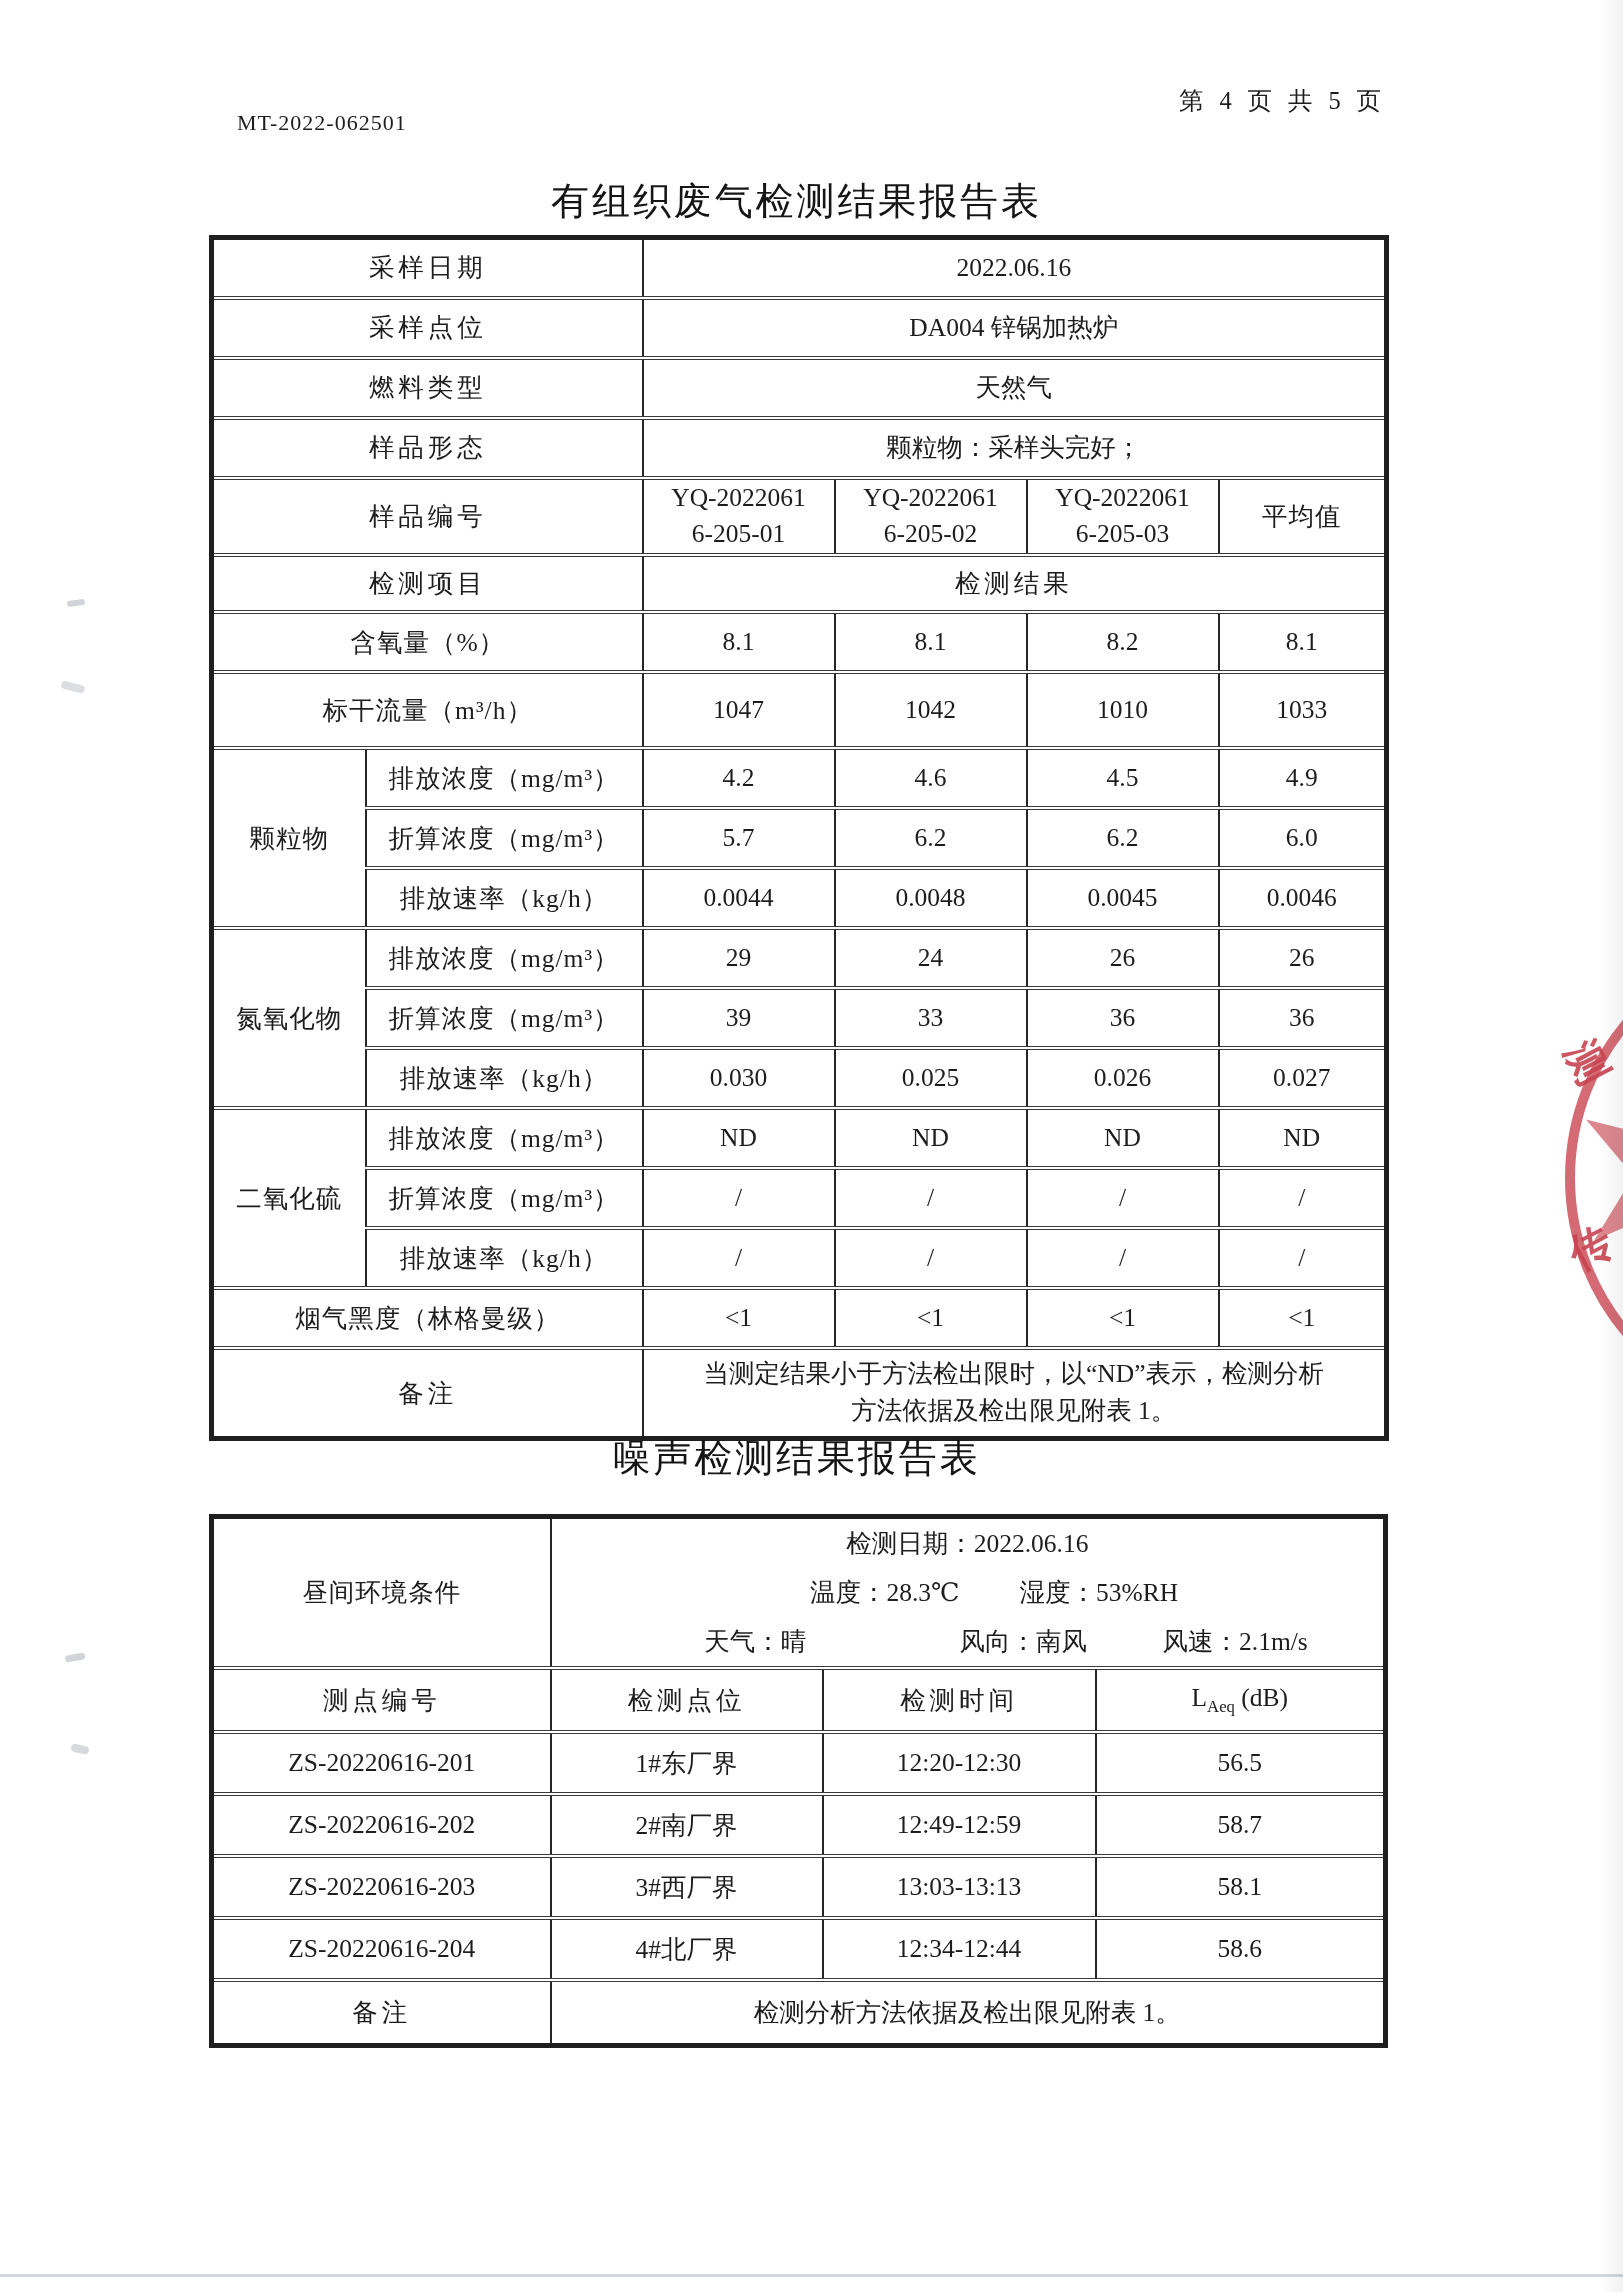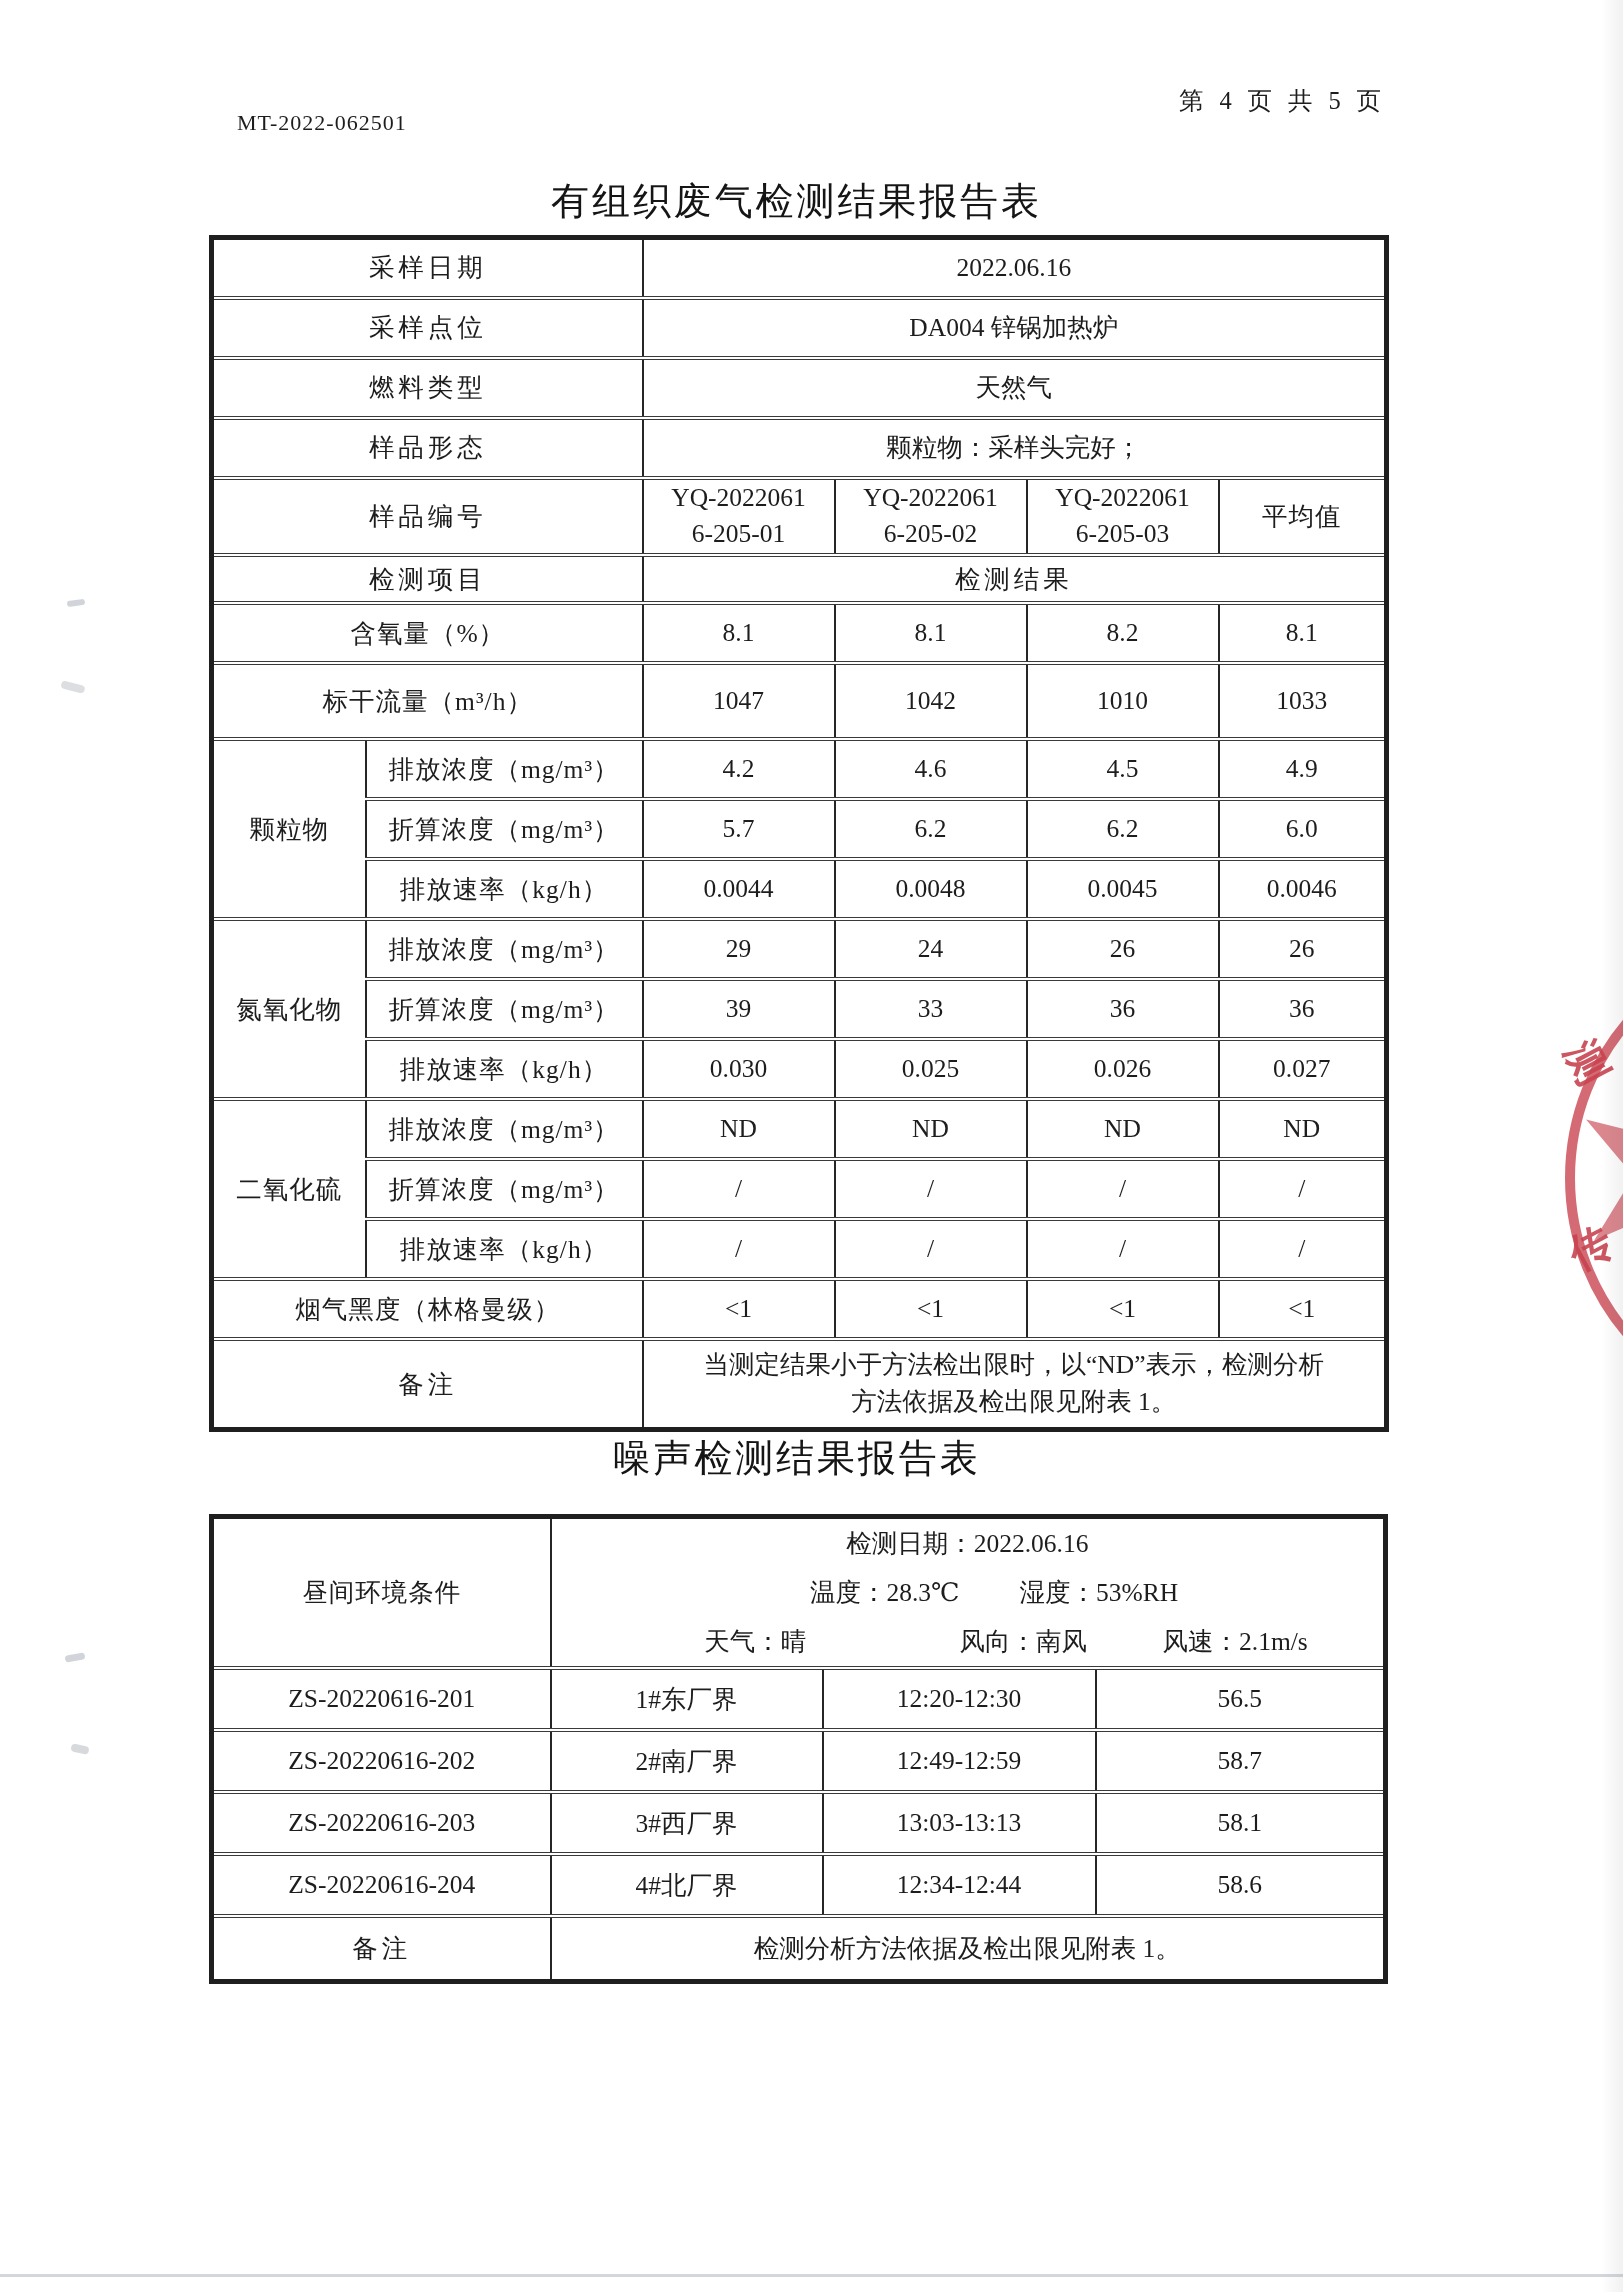--- a/index.html
+++ b/index.html
@@ -32,21 +32,21 @@
     text-align:center;vertical-align:middle;
     font-size:25.5px;color:#1d1d1d;padding:0 5.9px;
     overflow:hidden;
   }
   #gas-table{left:209px;top:235px;width:1175px;}
   #noise-table{left:209px;top:1514px;width:1175px;}
 
   td.lbl{letter-spacing:3.9px;}
   td.lbl-tight{letter-spacing:1px;}
   .two-line{line-height:1.45;}
-  .h61{height:60px}.h64{height:76px}.h78{height:76px}.h60{height:48px}
+  .h61{height:60px}.h64{height:76px}.h78{height:76px}.h60{height:57px}
   .h92{height:90px}.h152{height:149px}.h65{height:64px}.h63{height:62px}.h66{height:65px}
 
   td.env-val{text-align:left;padding-left:15.7px;}
   .env-line{display:block;line-height:49px;white-space:nowrap;}
   .env-seg{display:inline-block;width:257px;}
   .env-seg.w2{display:inline-block;width:266px;}
   .laeq-sub{font-size:16.7px;vertical-align:-5.9px;letter-spacing:0;}
 
   
   .stamp-circle{
@@ -253,20 +253,28 @@
         <span class="env-seg">温度：28.3℃</span>
         <span>湿度：53%RH</span>
       </span>
       <span class="env-line">
         <span class="env-seg">天气：晴</span>
         <span class="env-seg w2">风向：南风</span>
         <span>风速：2.1m/s</span>
       </span>
     </td>
   </tr>
+  <tr class="h65">
+    <td class="lbl">测点编号</td>
+    <td class="lbl">检测点位</td>
+    <td class="lbl">检测时间</td>
+    <td>
+      <span>L</span><span class="laeq-sub">Aeq</span><span> (dB)</span>
+    </td>
+  </tr>
   <tr class="h63">
     <td>ZS-20220616-201</td>
     <td>1#东厂界</td>
     <td>12:20-12:30</td>
     <td>56.5</td>
   </tr>
   <tr class="h63">
     <td>ZS-20220616-202</td>
     <td>2#南厂界</td>
     <td>12:49-12:59</td>

